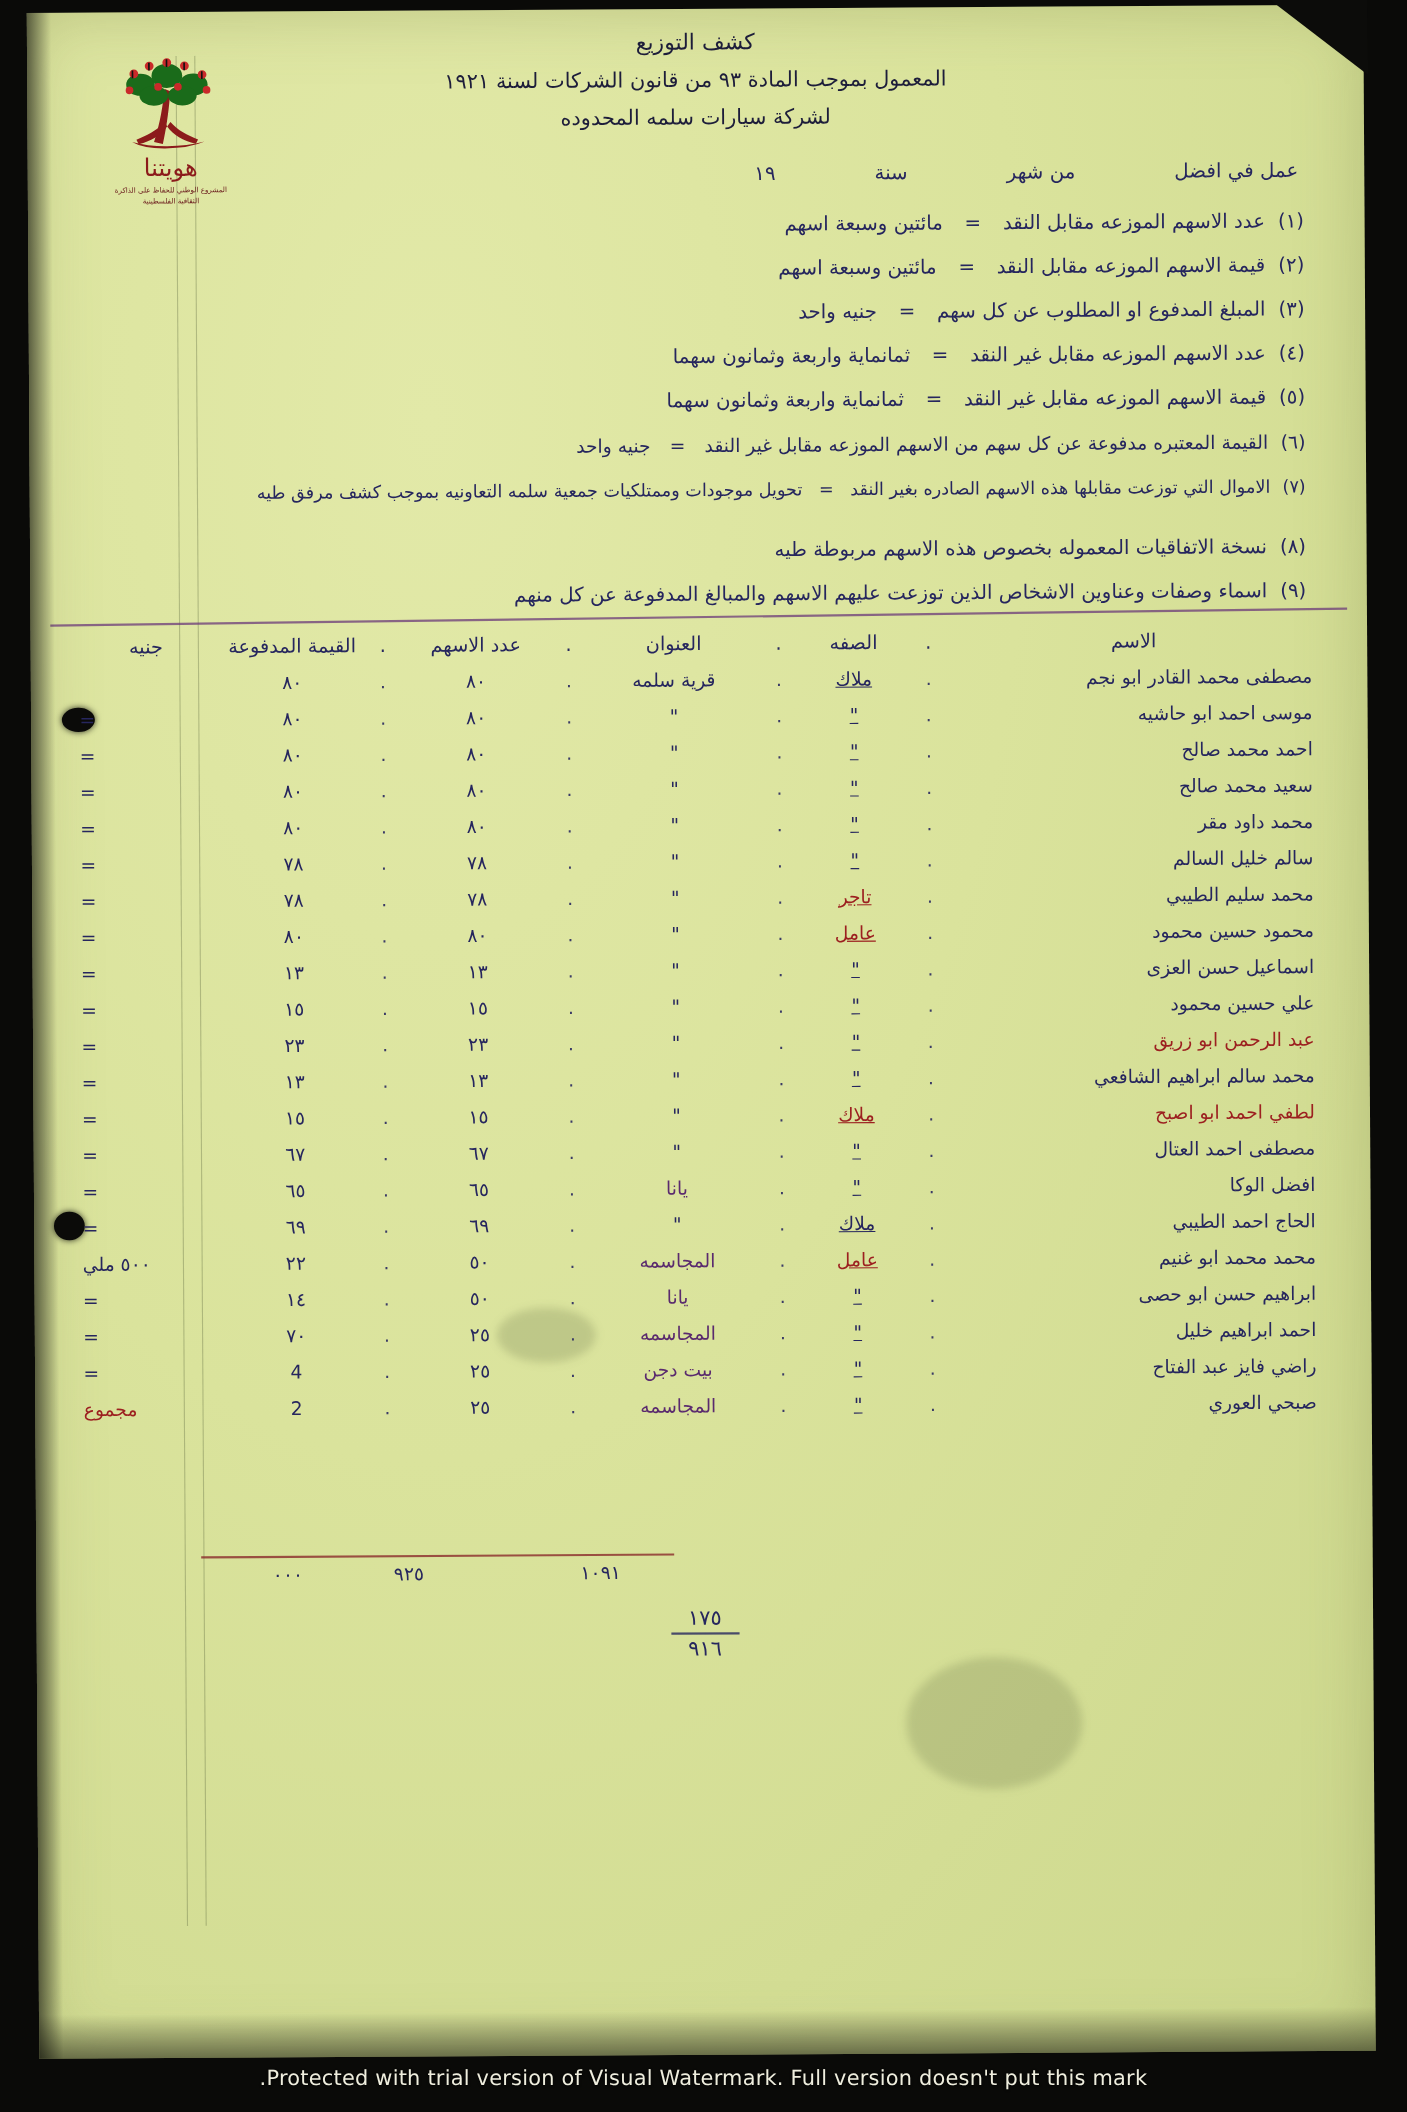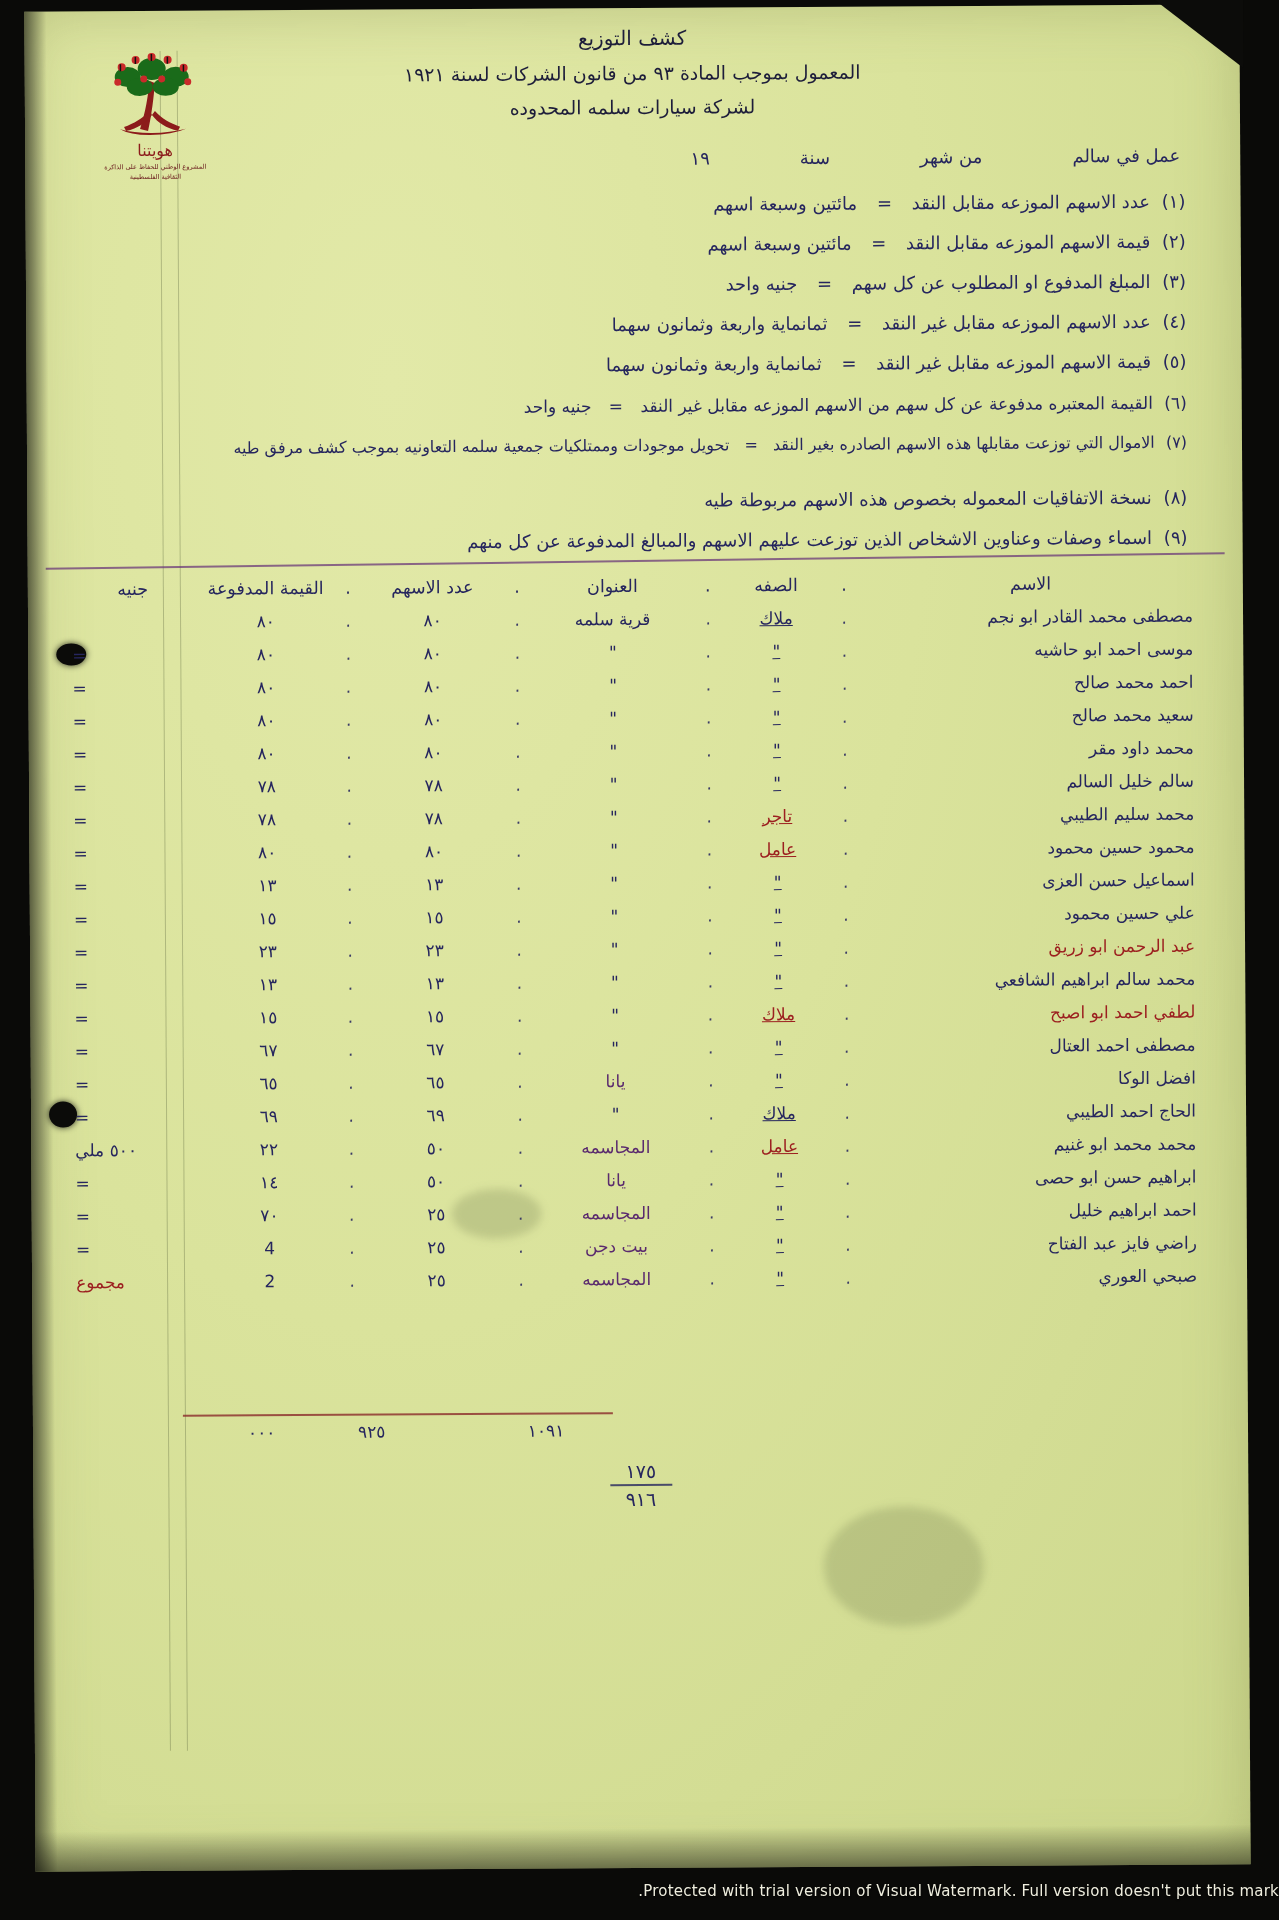--- a/index.html
+++ b/index.html
@@ -211,39 +211,39 @@
   #logo {
     position: absolute;
     top: 40px;
     left: 70px;
     width: 120px;
     text-align: center;
   }
   #logo .tree { line-height: 1; }
   #logo .word {
     color: #8c1b1b;
-    font-size: 16px;
+    font-size: 22px;
     margin-top: 2px;
   }
   #logo .sub {
     color: #6d2020;
     font-size: 6.5px;
     margin-top: 3px;
     line-height: 1.5;
   }
 
   
   #watermark {
     position: absolute;
     left: 0;
     bottom: 20px;
     width: 100%;
-    text-align: right;
+    text-align: center;
     color: #efeede;
-    font-size: 15px;
+    font-size: 19px;
     text-shadow: 0 1px 2px rgba(0,0,0,.9);
     letter-spacing: .2px;
   }
 
   
   .smudge {
     position: absolute;
     background: rgba(60,70,40,0.18);
     border-radius: 50%;
     filter: blur(4px);
@@ -304,21 +304,21 @@
     <div class="hole" style="left:28px; top:632px; width:30px; height:22px;"></div>
     <div class="hole" style="left:18px; top:1090px; width:28px; height:26px;"></div>
 
     <div id="hdr">
       <div class="t1 hw ink-dark">كشف التوزيع</div>
       <div class="t2 hw ink-dark">المعمول بموجب المادة ٩٣ من قانون الشركات لسنة ١٩٢١</div>
       <div class="t3 hw ink-dark">لشركة سيارات سلمه المحدوده</div>
     </div>
 
     <div id="dateline" class="hw ink-blue">
-      <span>عمل في سالم</span>
+      <span>عمل في افضل</span>
       <span>من شهر</span>
       <span>سنة</span>
       <span>١٩</span>
     </div>
 
     <div class="clause" style="top:186px;">
       <span class="lead">(١)</span>
       <span>عدد الاسهم الموزعه مقابل النقد</span>
       <span style="margin:0 14px;">=</span>
       <span>مائتين وسبعة اسهم</span>

